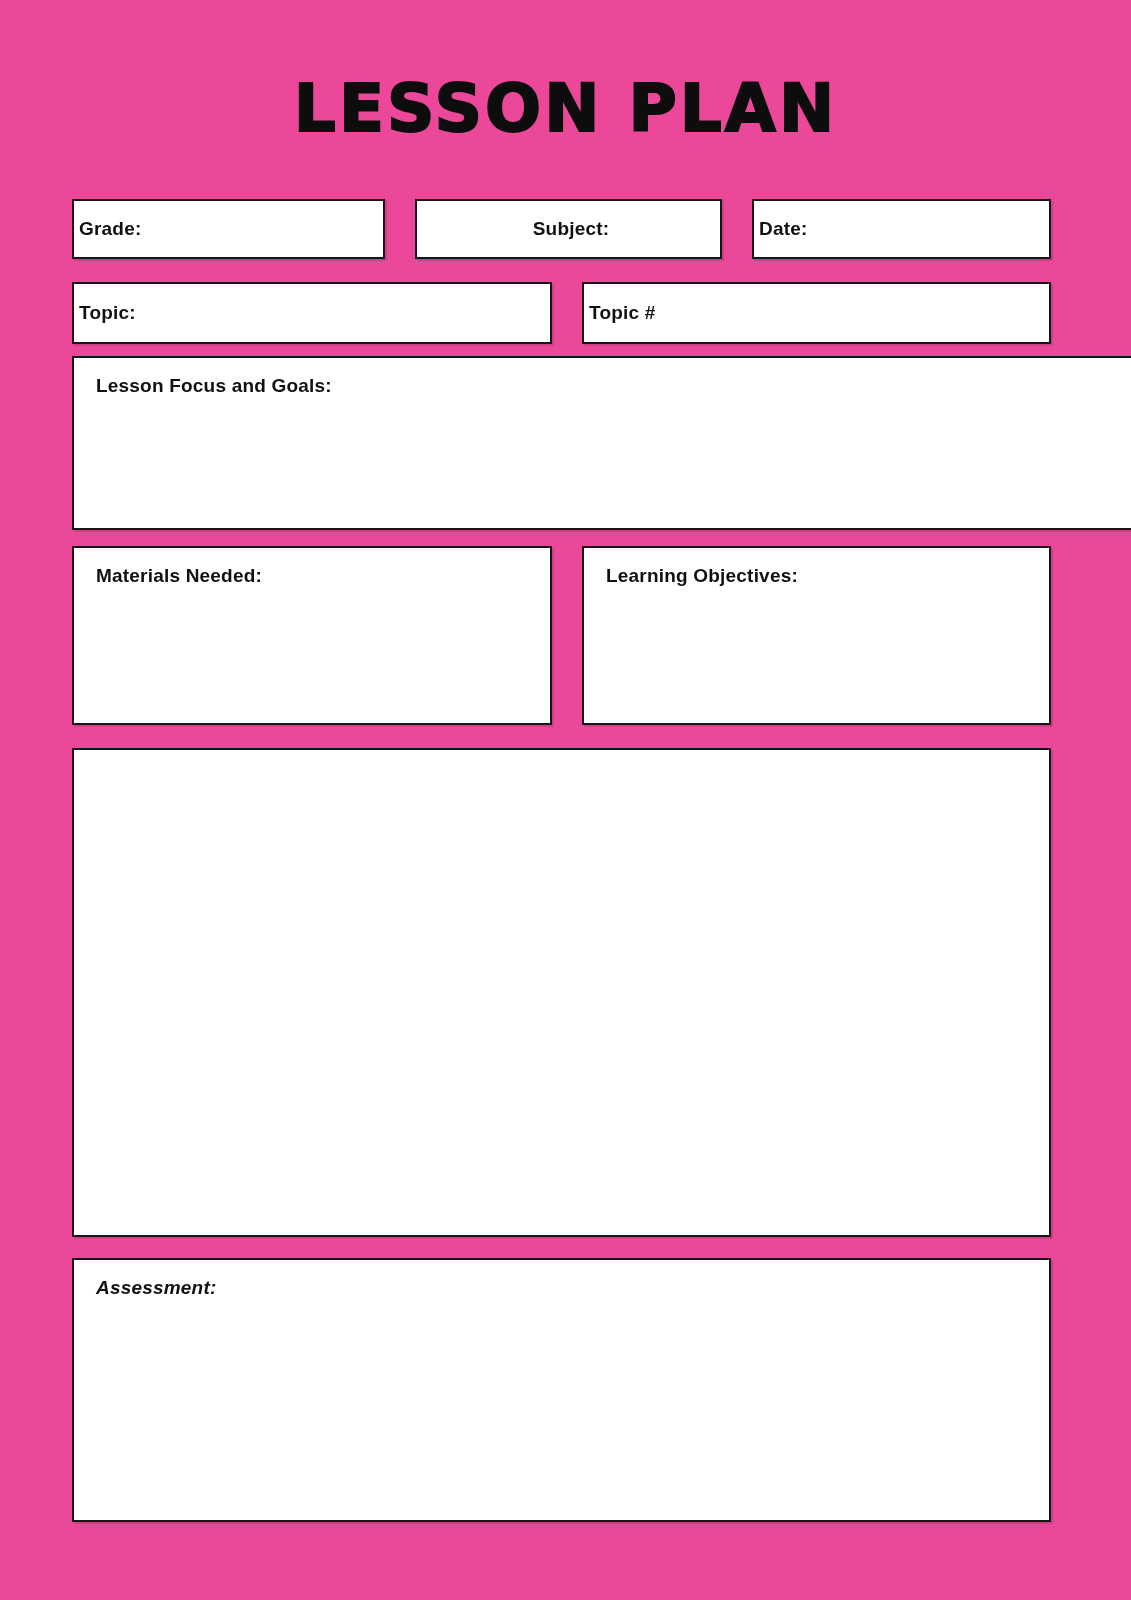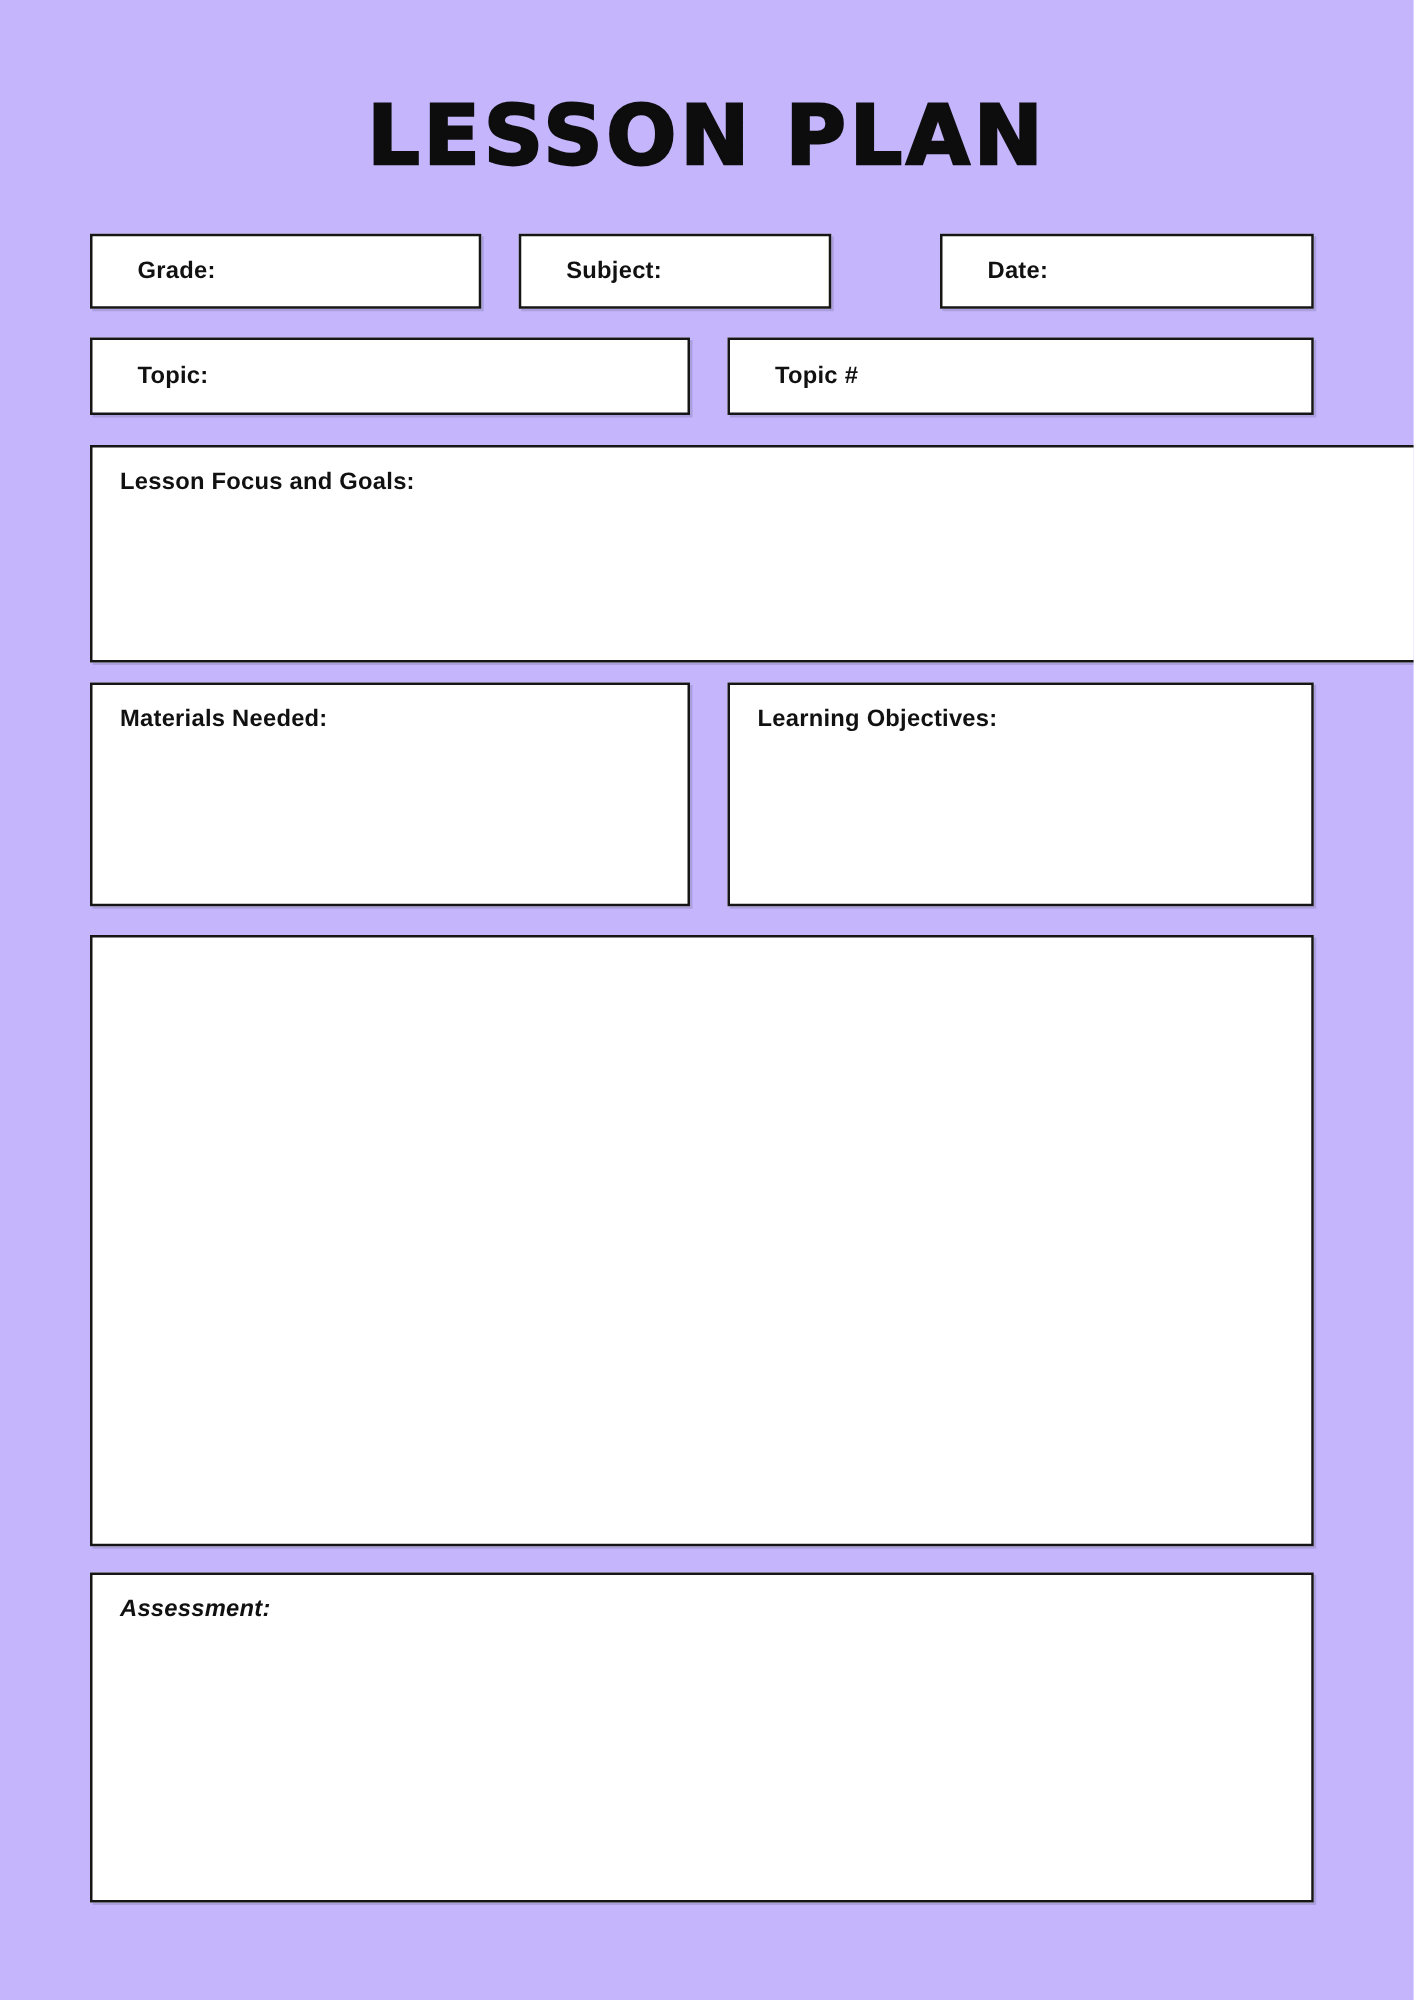--- a/index.html
+++ b/index.html
@@ -4,21 +4,21 @@
 <style>
   html, body {
     margin: 0;
     padding: 0;
     background: #ffffff;
   }
   .page {
     position: relative;
     width: 1131px;
     height: 1600px;
-    background: #c4b5fd;
+    background: #ec4899;
     font-family: "Liberation Sans", "DejaVu Sans", sans-serif;
     color: #111111;
     overflow: hidden;
   }
   .page-title {
     position: absolute;
     top: 76px;
     left: 0;
     width: 100%;
     margin: 0;
@@ -43,37 +43,38 @@
     font-size: 19px;
     font-weight: 700;
     color: #111111;
     letter-spacing: 0.2px;
     white-space: nowrap;
   }
   
   .box.inline {
     display: flex;
     align-items: center;
-    padding-left: 36px;
+    padding-left: 5px;
+    margin-top: 12px;
   }
   
   .box.area {
     padding: 17px 0 0 22px;
   }
   .box.area .box-label {
     display: block;
   }
   .fill-area {
     position: absolute;
     left: 2px; right: 2px; bottom: 2px;
     top: 44px;
   }
   
   .box-grade       { left: 72px;  top: 187px;  width: 313px; height: 60px; }
-  .box-subject     { left: 415px; top: 187px;  width: 250px; height: 60px; }
+  .box-subject     { left: 415px; top: 187px;  width: 307px; height: 60px; justify-content: center; }
   .box-date        { left: 752px; top: 187px;  width: 299px; height: 60px; }
   .box-topic       { left: 72px;  top: 270px;  width: 480px; height: 62px; }
   .box-lesson-num  { left: 582px; top: 270px;  width: 469px; height: 62px; }
   .box-focus       { left: 72px;  top: 356px;  width: 1095px; height: 174px; }
   .box-materials   { left: 72px;  top: 546px;  width: 480px; height: 179px; }
   .box-objectives  { left: 582px; top: 546px;  width: 469px; height: 179px; }
   .box-structure   { left: 72px;  top: 748px;  width: 979px; height: 489px; }
   .box-assessment  { left: 72px;  top: 1258px; width: 979px; height: 264px; font-style: italic; }
 </style>
 </head>

